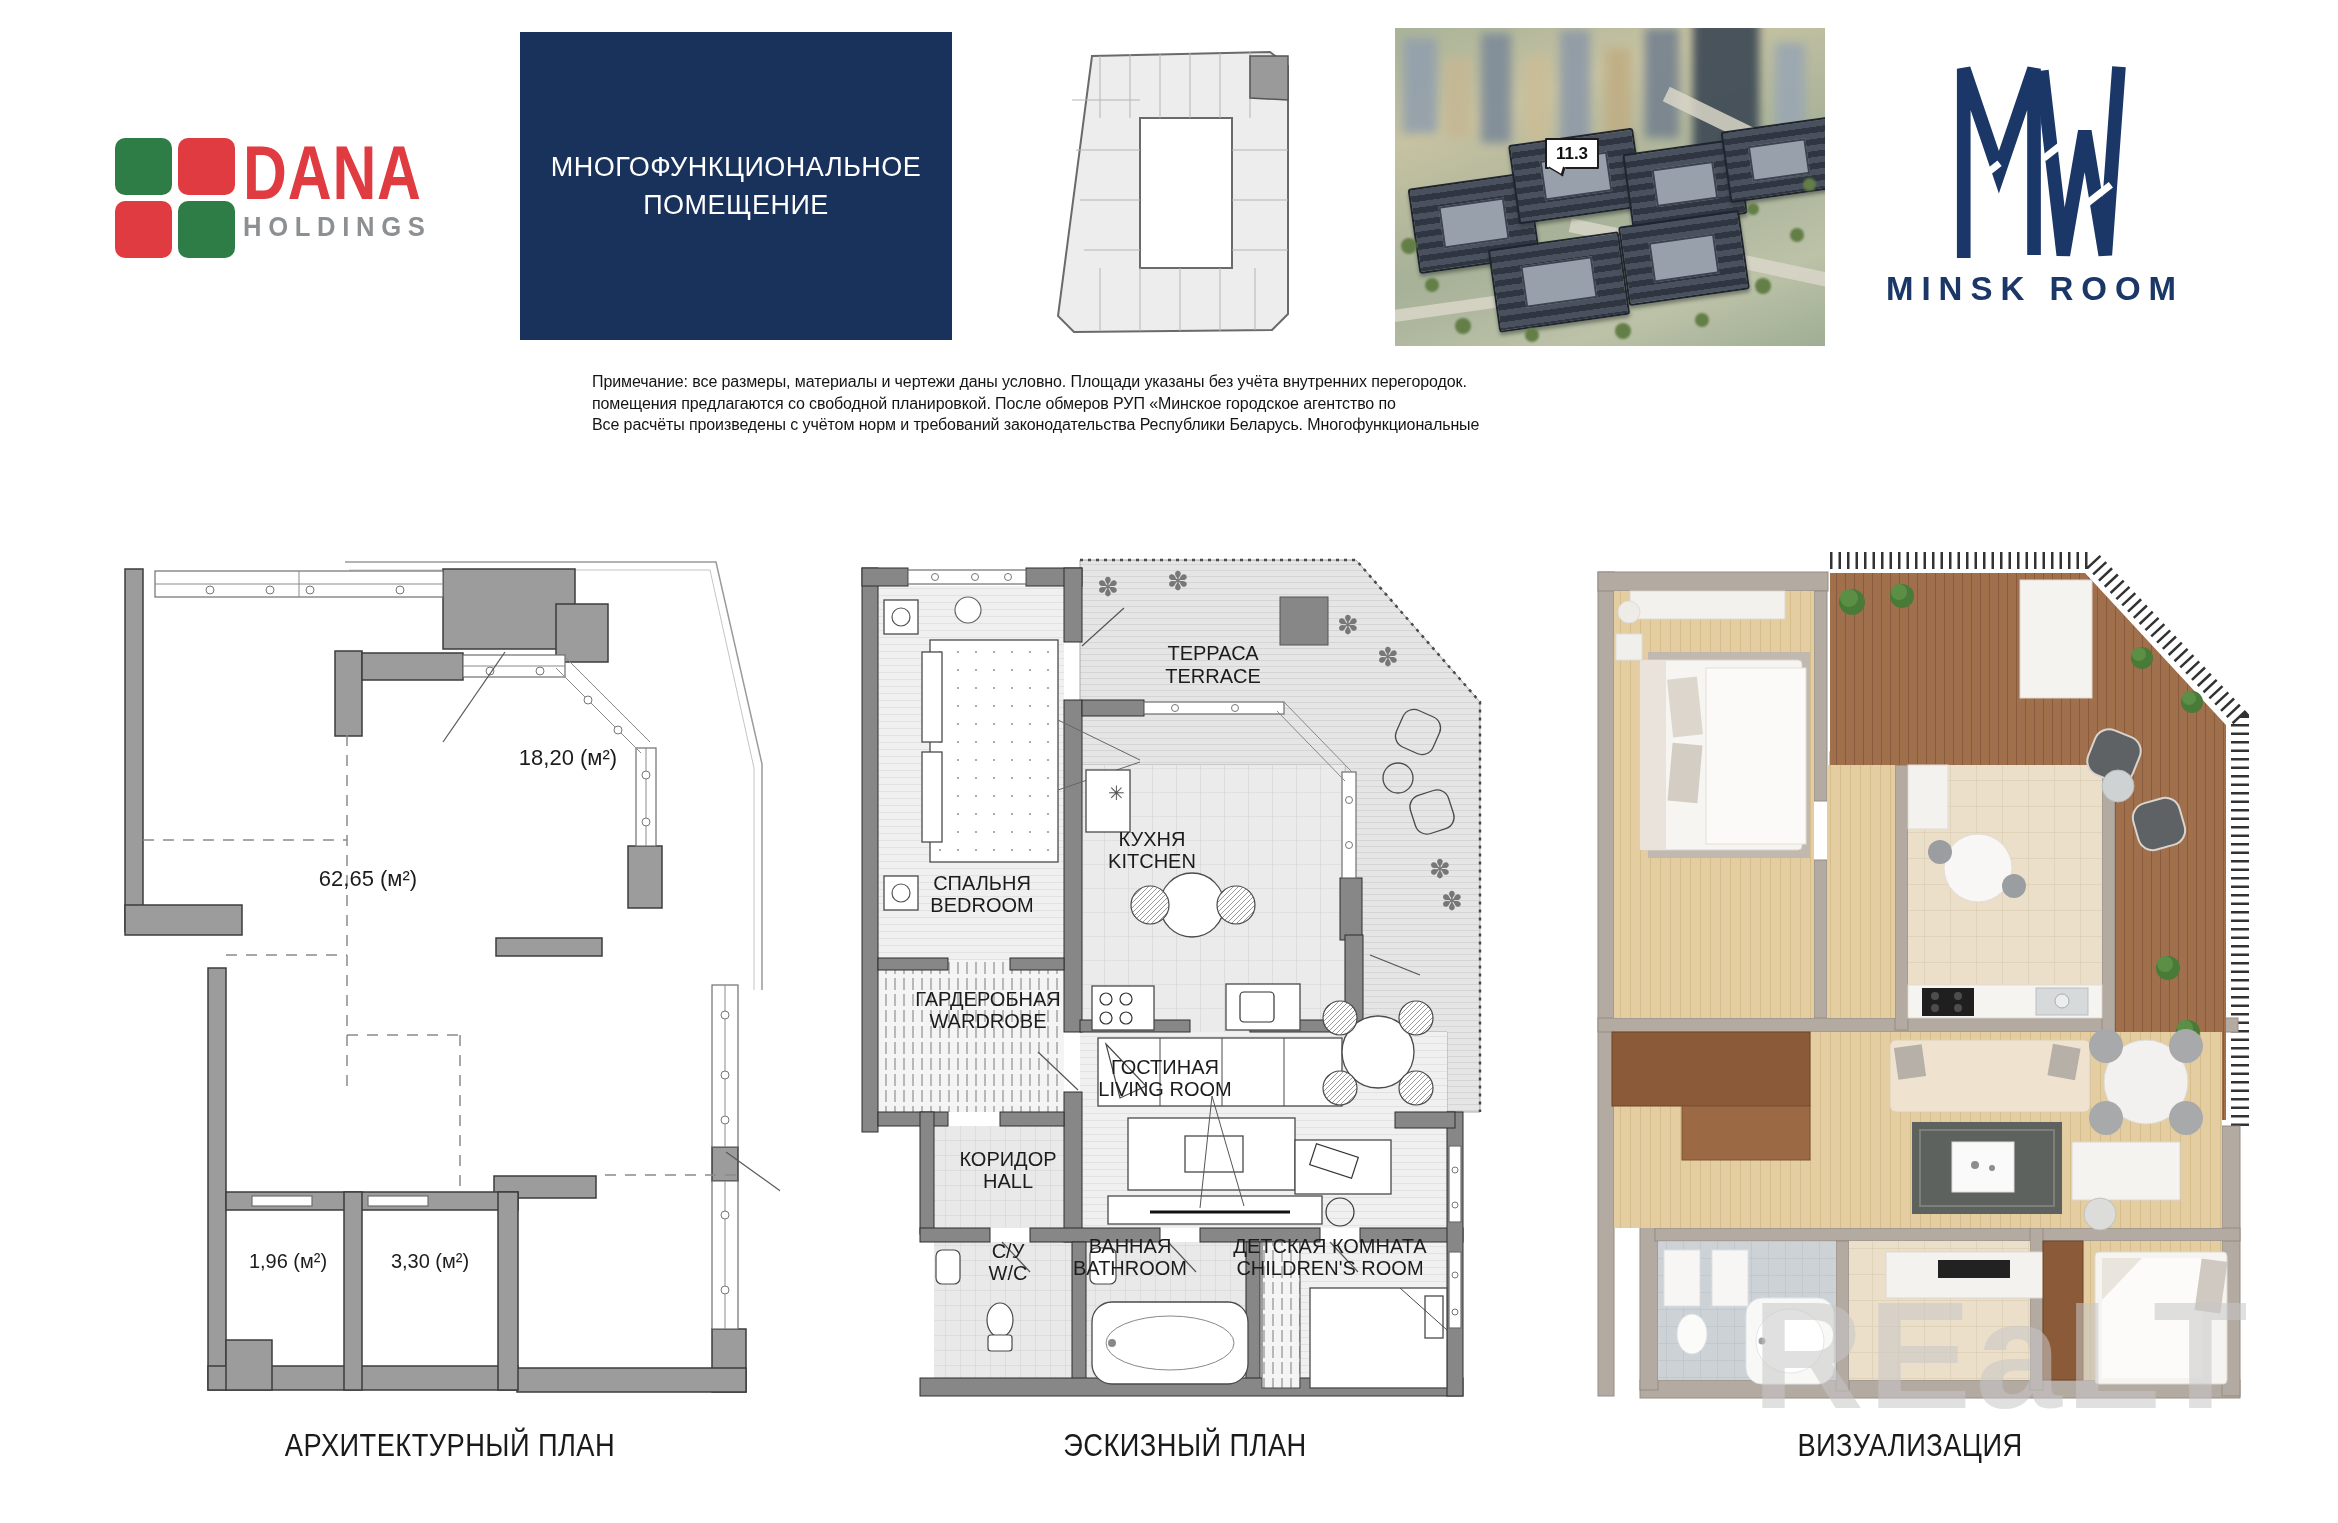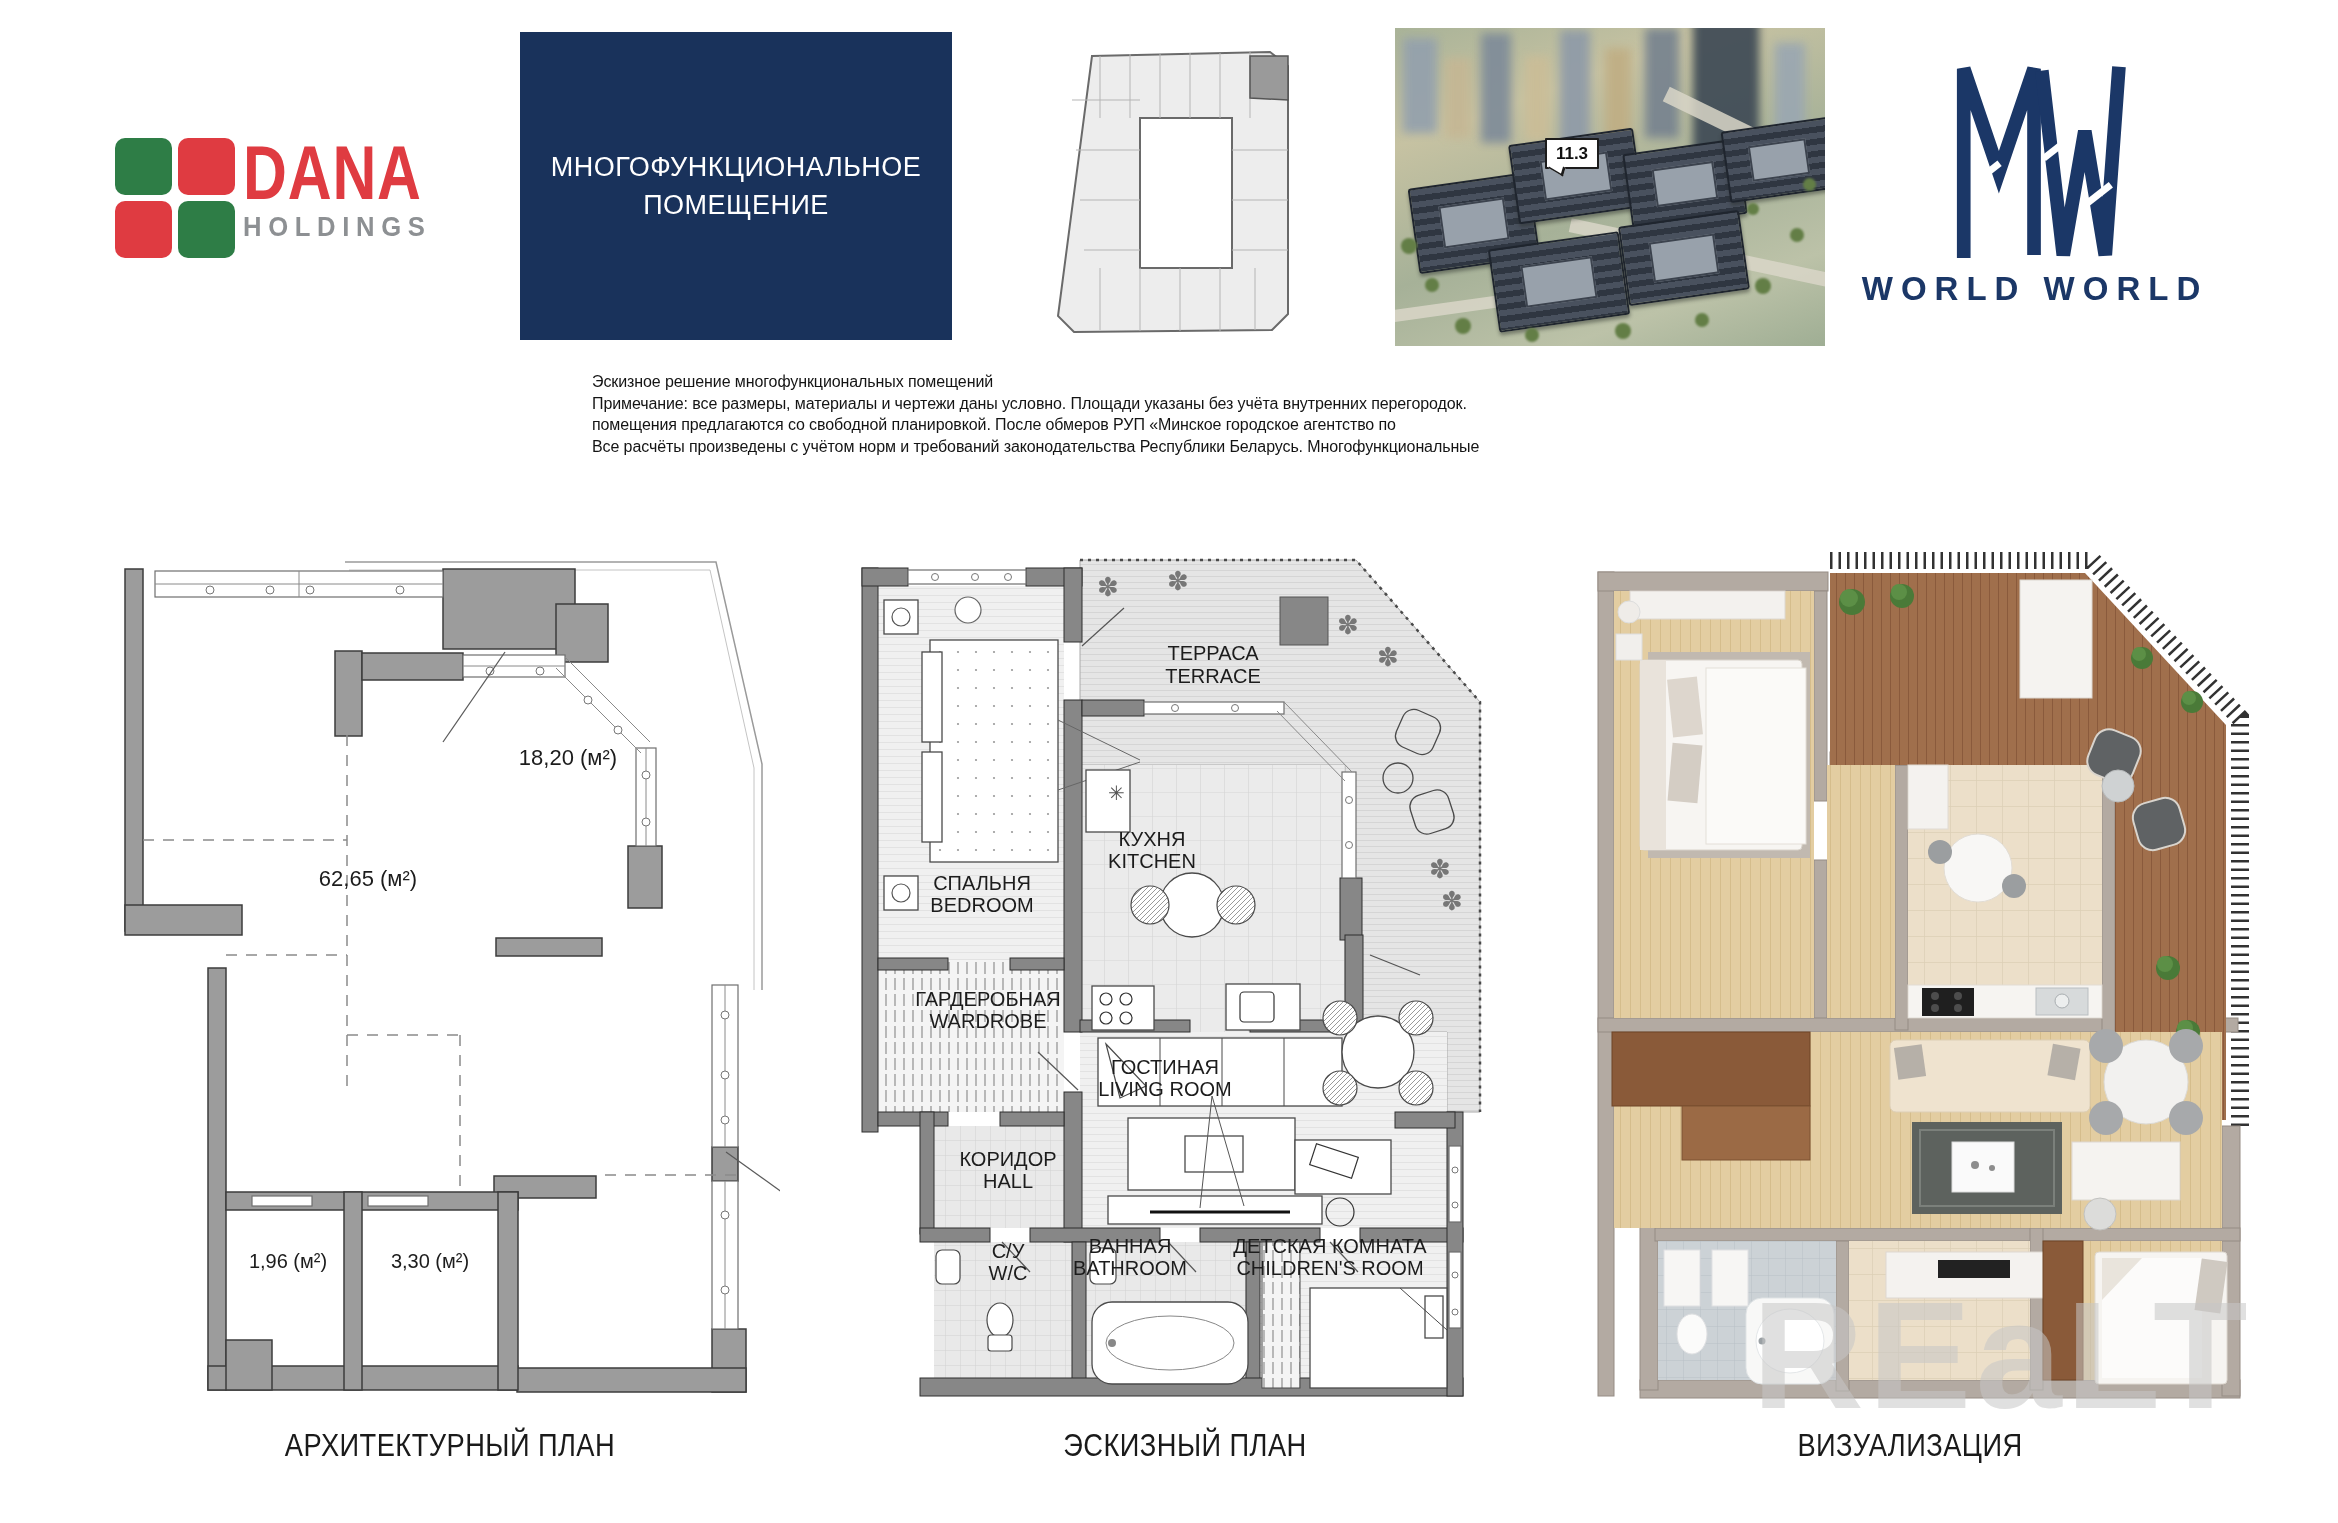--- a/index.html
+++ b/index.html
@@ -162,25 +162,24 @@
       <g stroke="#1b3767" stroke-width="14" fill="none" stroke-linecap="butt">
         <polyline points="22,208 22,14 58,120 94,14 94,205"></polyline>
         <polyline points="102,16 124,205 146,78 167,205 181,12"></polyline>
       </g>
       <g fill="#ffffff">
         <rect x="28" y="118" width="34" height="7" transform="rotate(-38 45 121)"></rect>
         <rect x="100" y="92" width="34" height="7" transform="rotate(-38 117 95)"></rect>
         <rect x="142" y="140" width="34" height="7" transform="rotate(-38 159 143)"></rect>
       </g>
     </svg>
-    <div id="mw-name">WORLD WORLD</div>
+    <div id="mw-name">MINSK ROOM</div>
   </div>
 
   <div id="note" class="abs">
-    <div>Эскизное решение многофункциональных помещений</div>
     <div>Примечание: все размеры, материалы и чертежи даны условно. Площади указаны без учёта внутренних перегородок.</div>
     <div>помещения предлагаются со свободной планировкой. После обмеров РУП «Минское городское агентство по</div>
     <div>Все расчёты произведены с учётом норм и требований законодательства Республики Беларусь. Многофункциональные</div>
   </div>
 
   <svg class="abs" style="left:120px;top:555px" width="660" height="850" viewBox="120 555 660 850">
 
     <g fill="none" stroke="#9a9a9a" stroke-width="1.5">
       <path d="M345,562 L716,562 L762,764 L762,990"></path>
       <path d="M349,570 L710,570 L754,768 L754,990" stroke="#c4c4c4" stroke-width="1"></path>

